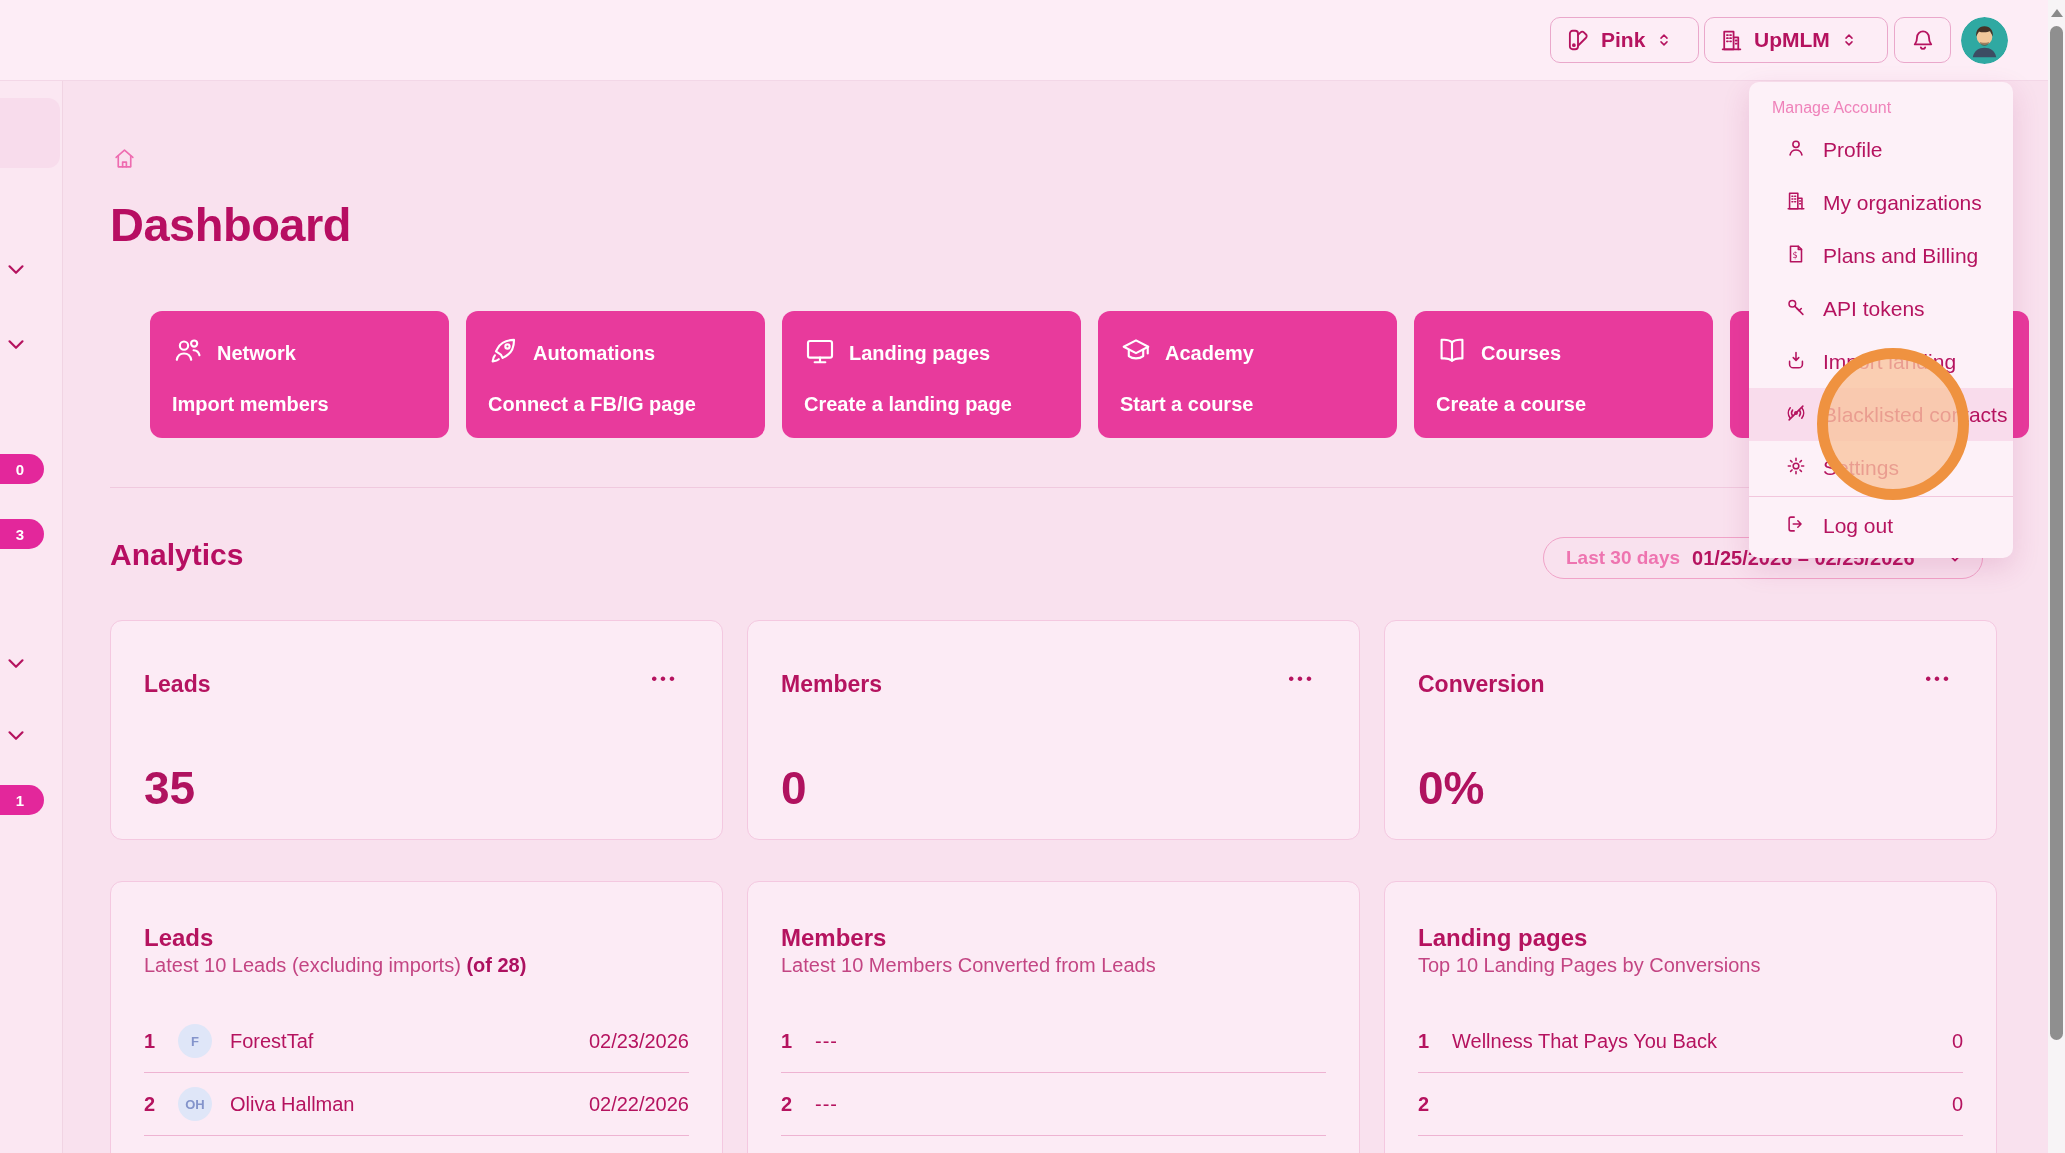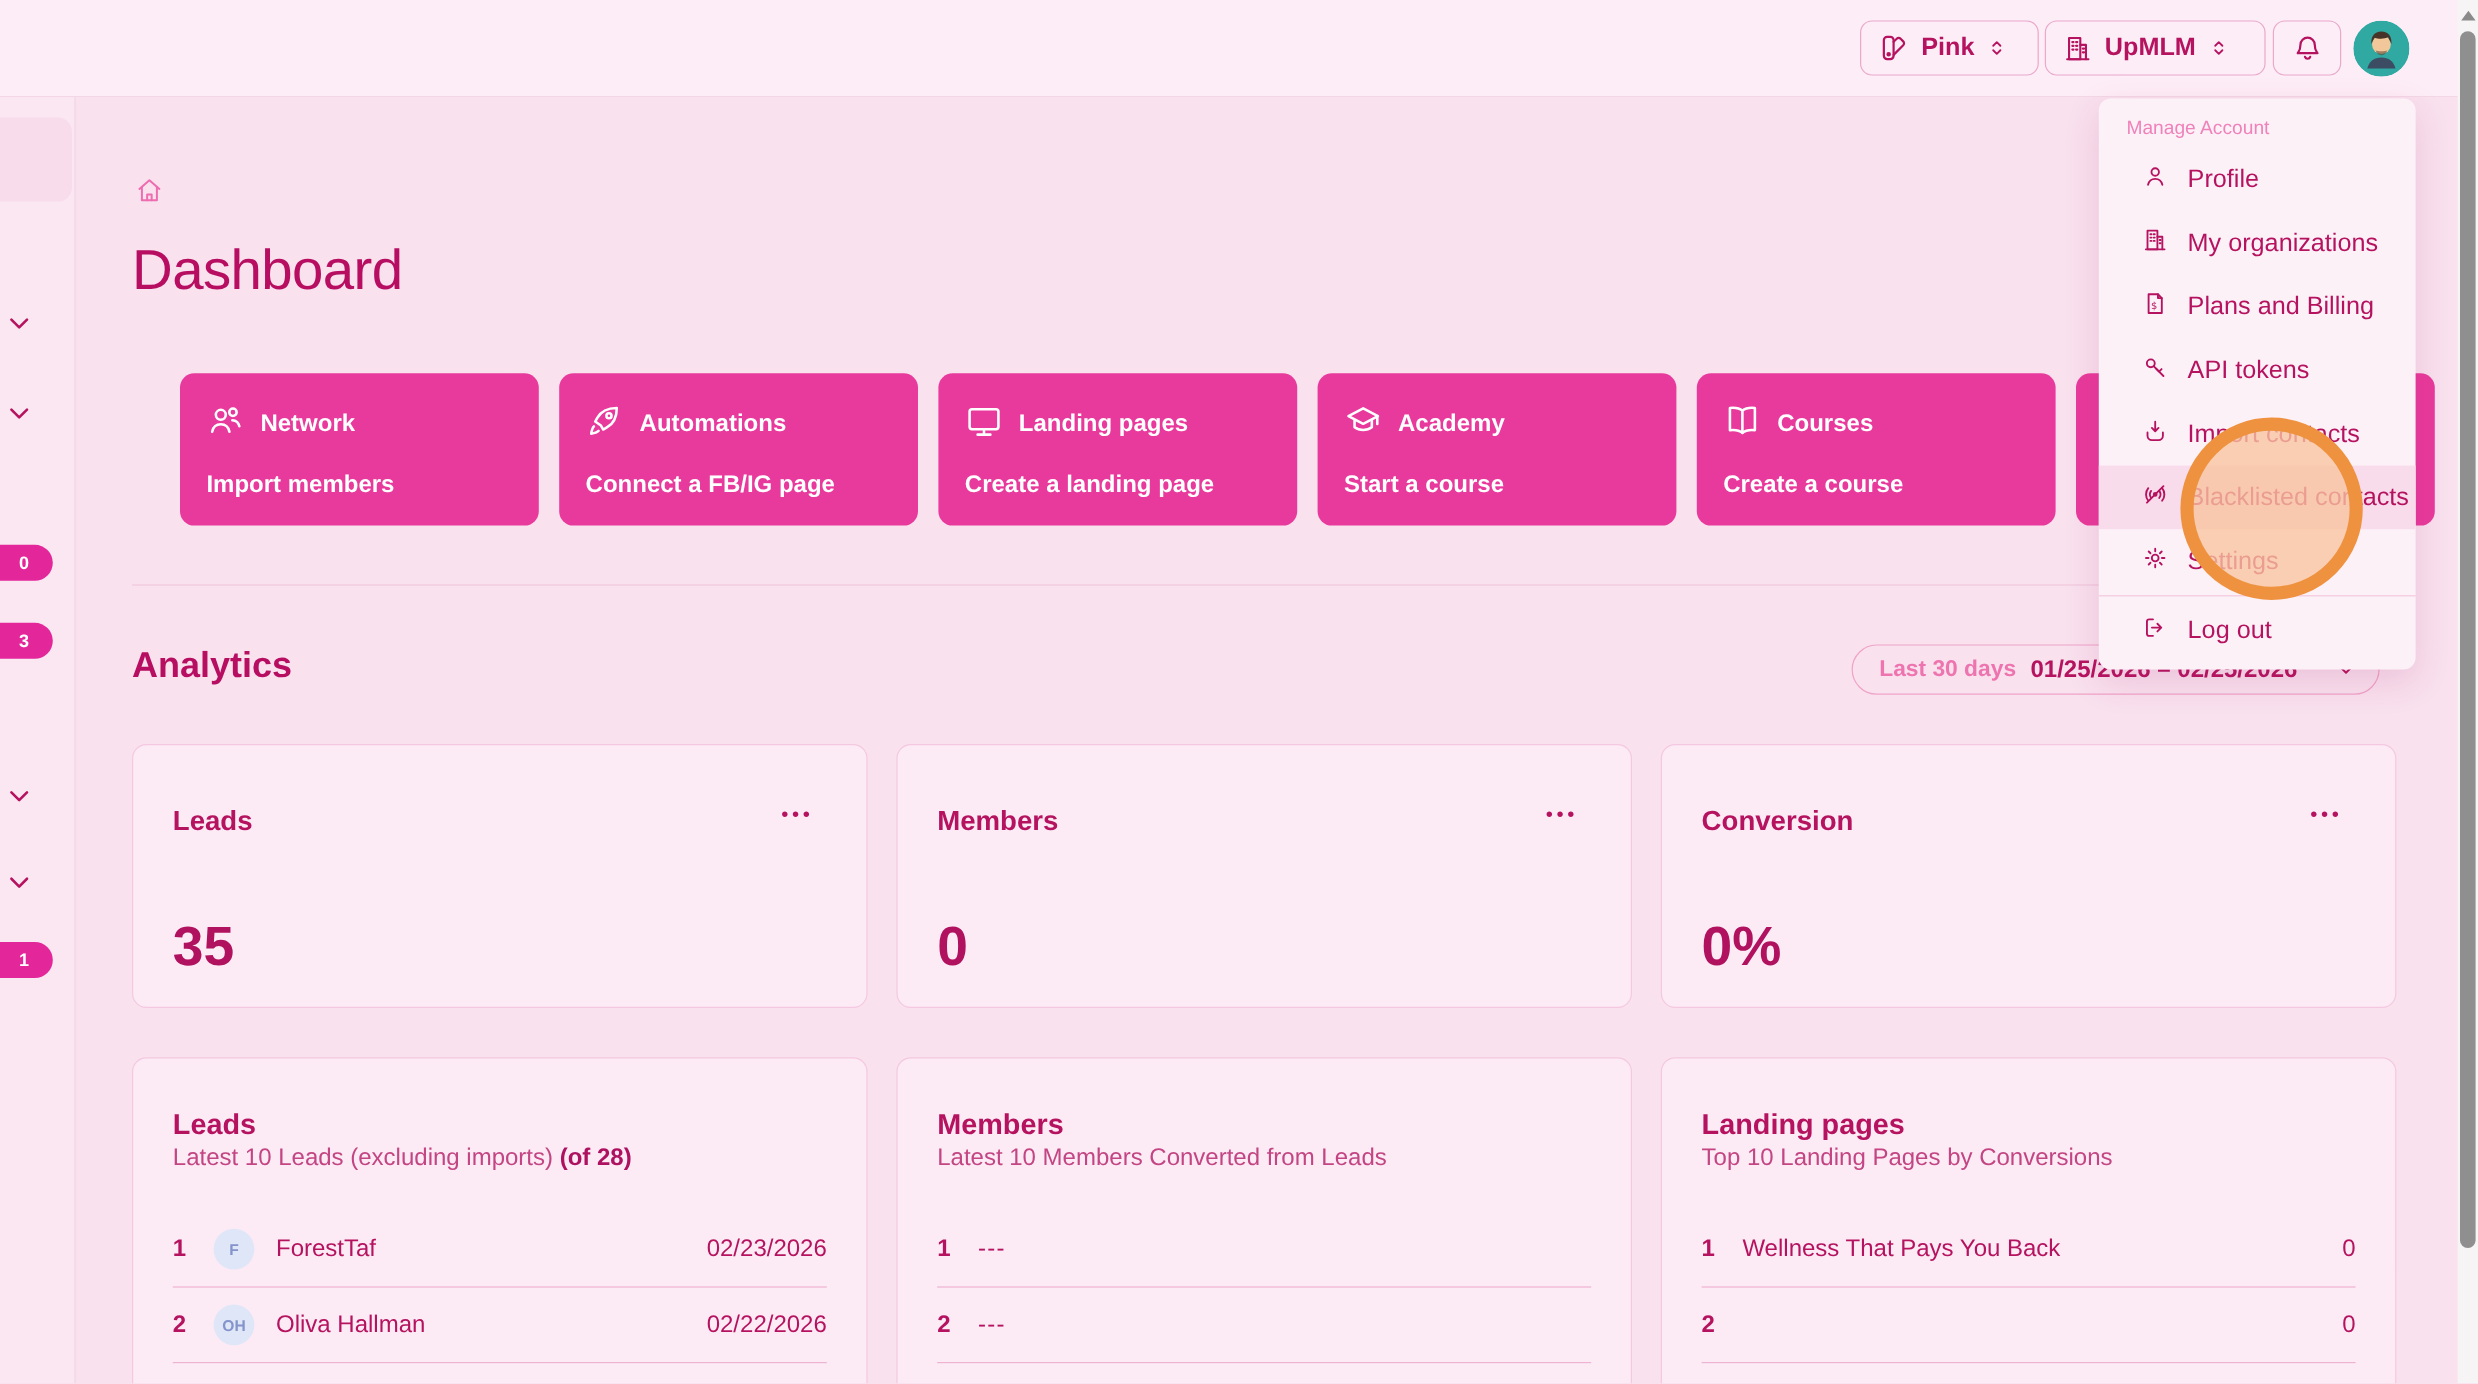--- a/index.html
+++ b/index.html
@@ -22,21 +22,21 @@
   .sb-thumb{position:absolute;left:2px;top:26px;width:13px;height:1014px;background:#8f8f8f;border-radius:7px;}
 
   
   .sidebar{position:absolute;left:0;top:80px;width:62px;height:1073px;background:#fbe7f2;border-right:1px solid #f1d4e3;z-index:30;}
   .sb-active{position:absolute;left:-14px;top:18px;width:74px;height:70px;background:#f8dcec;border-radius:12px;}
   .sb-chev{position:absolute;left:3px;color:#b5135f;}
   .sb-badge{position:absolute;left:-16px;width:60px;height:30px;background:#e3279b;border-radius:15px;color:#fff;font-size:15px;font-weight:700;display:flex;align-items:center;justify-content:center;padding-left:12px;box-sizing:border-box;}
 
   
   .home{position:absolute;left:112px;top:146px;color:#ee6cb0;cursor:pointer;z-index:1;}
-  .page-title{position:absolute;left:110px;top:197px;font-size:47px;font-weight:400;color:#b70e62;letter-spacing:-.5px;z-index:1;}
+  .page-title{position:absolute;left:110px;top:197px;font-size:47px;font-weight:700;color:#b70e62;letter-spacing:-.5px;z-index:1;}
 
   .qrow{position:absolute;left:110px;top:311px;display:flex;gap:17px;z-index:1;margin-left:40px;}
   .qcard{position:relative;width:299px;height:127px;background:#e83a9c;border-radius:12px;color:#fff;cursor:pointer;flex:none;}
   .qhead{position:absolute;left:22px;top:24px;display:flex;align-items:center;gap:13px;}
   .qhead .t{font-size:20px;font-weight:700;}
   .qaction{position:absolute;left:22px;bottom:22px;font-size:20px;font-weight:600;}
 
   .rule{position:absolute;left:110px;top:487px;width:1888px;height:1px;background:#f0c9de;z-index:1;}
 
   .an-title{position:absolute;left:110px;top:538px;font-size:30px;font-weight:700;color:#b70e62;z-index:1;}
@@ -342,21 +342,21 @@
             <path d="M10.6 11.1l8.9 8.9"></path>
             <path d="M15.5 16l2.3-2.3M13 13.5l1.8 1.8"></path>
           </svg></span>
       <span class="ml">API tokens</span>
     </div>
     <div class="m-item">
       <span><svg width="22" height="22" viewBox="0 0 24 24" fill="none" stroke="currentColor" stroke-width="1.7" stroke-linecap="round" stroke-linejoin="round">
             <path d="M12 3.8v8.4M9 9.4l3 3 3-3"></path>
             <path d="M5 13.5v3a4 4 0 0 0 4 4h6a4 4 0 0 0 4-4v-3"></path>
           </svg></span>
-      <span class="ml">Import contacts</span>
+      <span class="ml">Import landing</span>
     </div>
     <div class="m-item hl">
       <span><svg width="22" height="22" viewBox="0 0 24 24" fill="none" stroke="currentColor" stroke-width="1.7" stroke-linecap="round" stroke-linejoin="round">
             <path d="M8.3 8.8a5.3 5.3 0 0 0 0 6.4M5.7 6.3a9 9 0 0 0 0 11.4"></path>
             <path d="M15.7 8.8a5.3 5.3 0 0 1 0 6.4M18.3 6.3a9 9 0 0 1 0 11.4"></path>
             <circle cx="12" cy="12" r="1.3"></circle>
             <path d="M4.5 19.5l15-15"></path>
           </svg></span>
       <span class="ml">Blacklisted contacts</span>
     </div>

